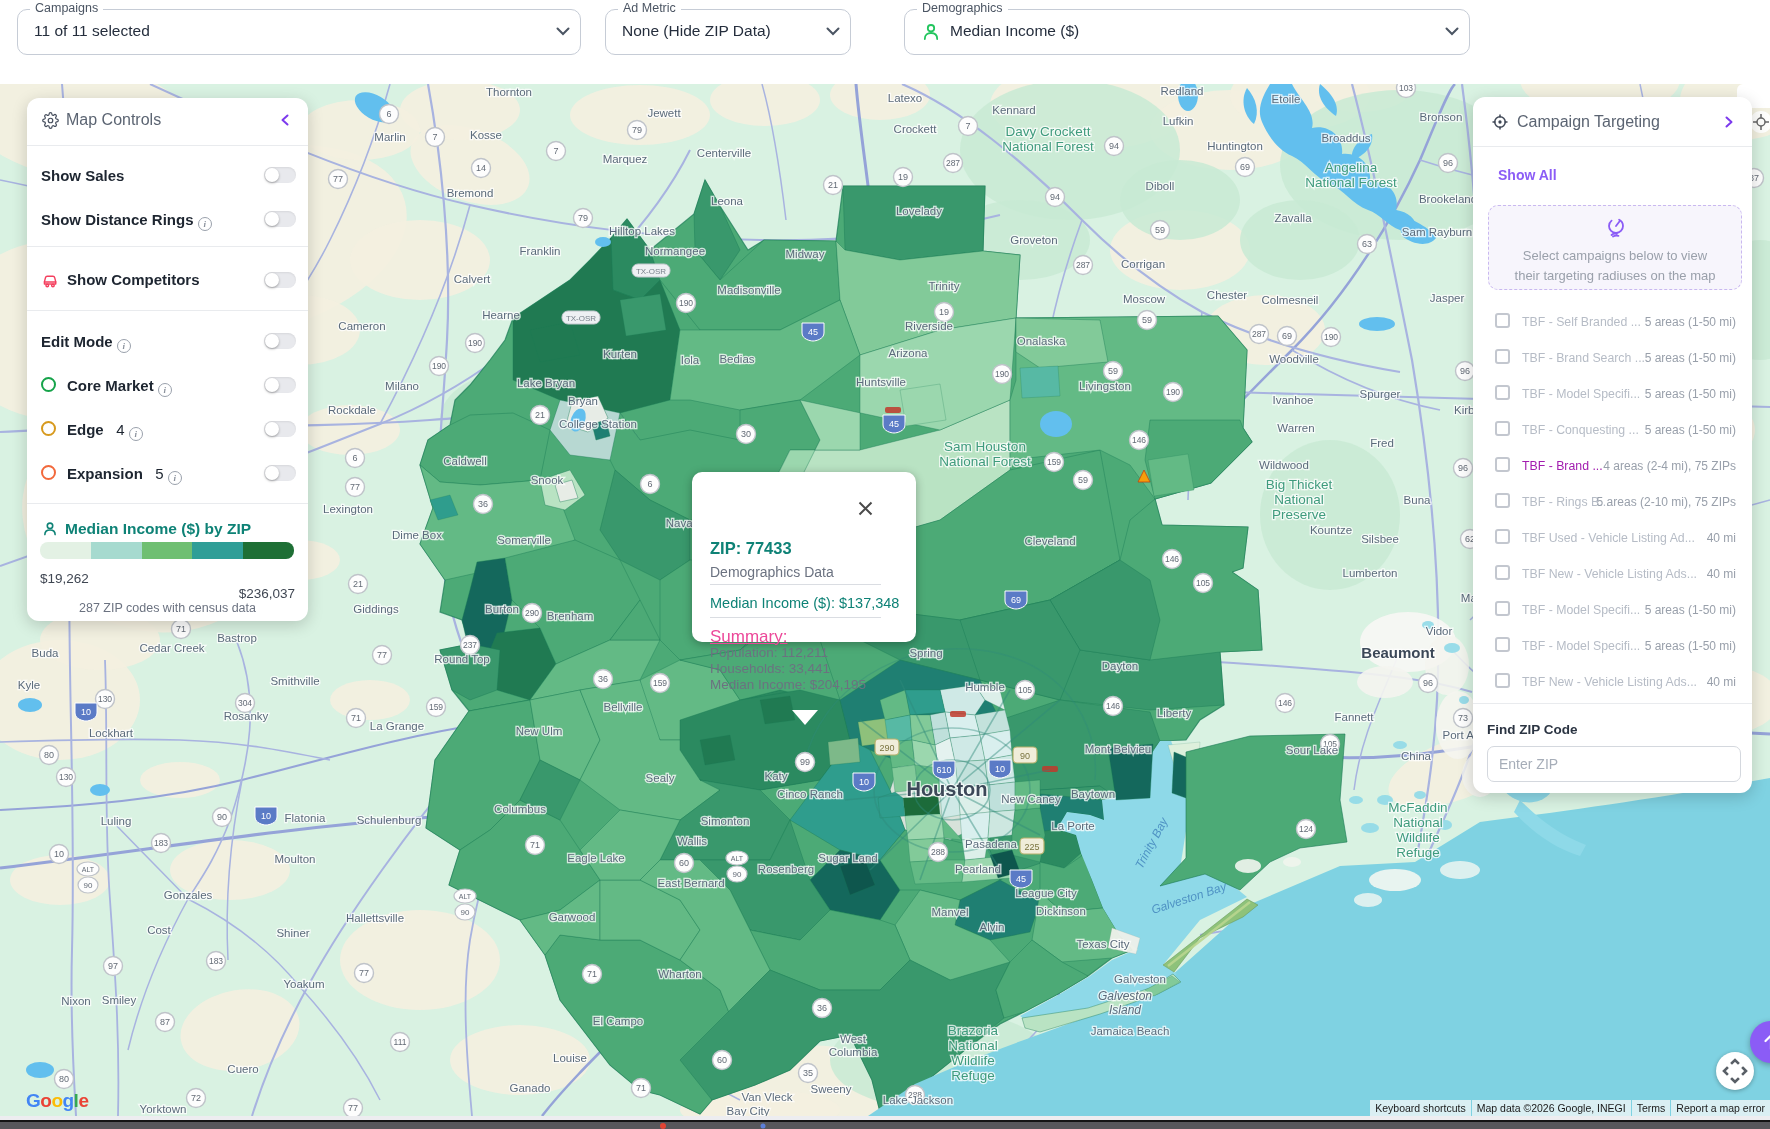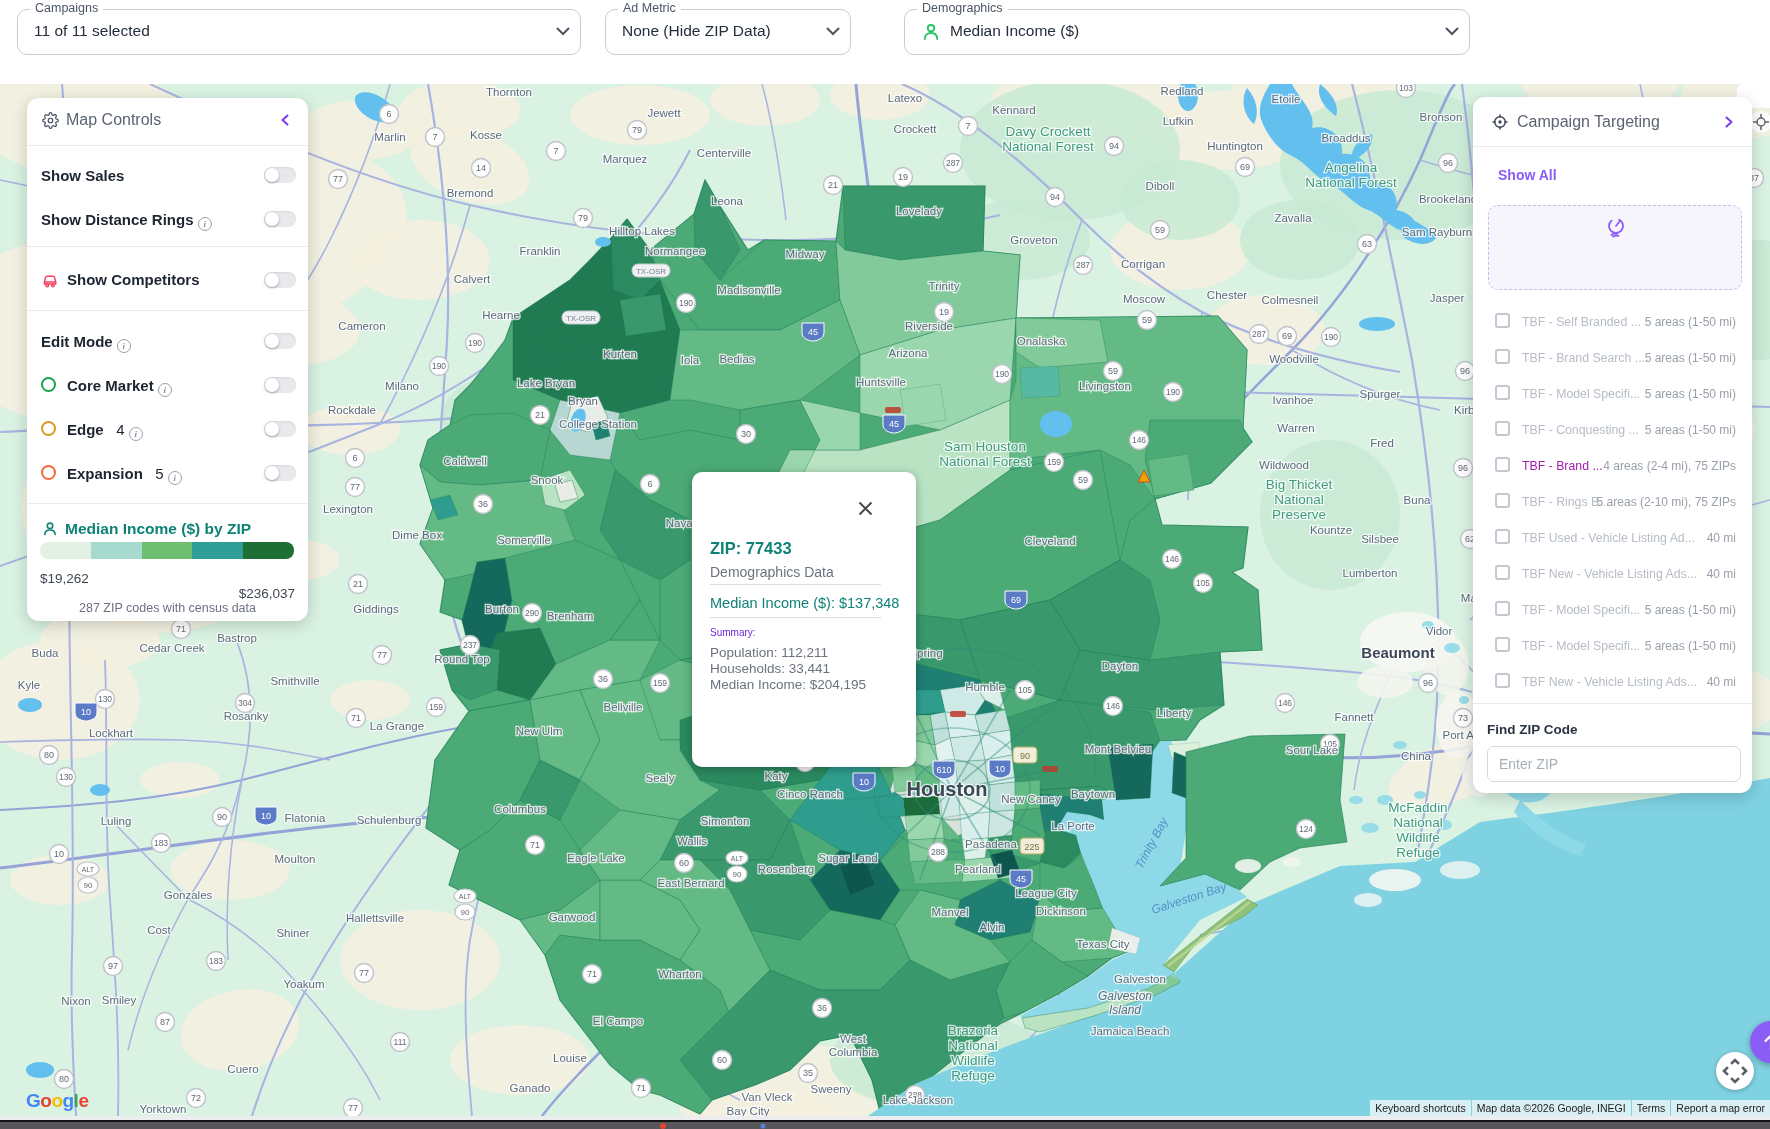--- a/index.html
+++ b/index.html
@@ -11,21 +11,21 @@
   .sel .val { position:absolute; left:16px; top:12px; font-size:15.5px; color:#252e3d; white-space:nowrap; }
   .sel .chev { position:absolute; right:14px; top:17px; width:10px; height:10px; }
   .sel .chev svg { display:block; }
   #map { position:absolute; left:0; top:84px; width:1770px; height:1032px; overflow:hidden; background:#d8f1e2; }
   #map > svg { position:absolute; left:0; top:0; }
   
   #panelL { position:absolute; left:27px; top:98px; width:281px; height:523px; background:#fff; border-radius:12px; box-shadow:0 4px 16px rgba(0,0,0,.18); z-index:30; }
   
   #panelR { position:absolute; left:1473px; top:97px; width:279px; height:696px; background:#fff; border-radius:12px; box-shadow:0 4px 16px rgba(0,0,0,.18); z-index:30; }
   
-  #popup { position:absolute; left:692px; top:472px; width:224px; height:295px; background:#fff; border-radius:10px; box-shadow:0 2px 10px rgba(0,0,0,.3); z-index:25; }
+  #popup { position:absolute; left:692px; top:472px; width:224px; height:170px; background:#fff; border-radius:10px; box-shadow:0 2px 10px rgba(0,0,0,.3); z-index:25; }
   #popup .tri { position:absolute; left:100px; top:238px; width:0; height:0; border-left:13px solid transparent; border-right:13px solid transparent; border-top:15px solid #fff; }
   
   #strip1 { position:absolute; left:0; top:1116px; width:1770px; height:4px; background:#ededf0; z-index:40; }
   #strip2 { position:absolute; left:0; top:1120px; width:1770px; height:2px; background:#141414; z-index:40; }
   #strip3 { position:absolute; left:0; top:1122px; width:1770px; height:7px; background:#57575b; z-index:40; }
   .toggle { position:absolute; width:32px; height:16px; background:#e8e9ed; border-radius:9px; box-shadow:inset 0 1px 2px rgba(0,0,0,.08); }
   .toggle::after { content:""; position:absolute; left:1px; top:1px; width:14px; height:14px; border-radius:50%; background:#fff; box-shadow:0 1px 2.5px rgba(0,0,0,.35); }
   .info { display:inline-block; width:14px; height:14px; border:1.2px solid #9aa1ac; border-radius:50%; color:#8a919c; font-size:9px; text-align:center; line-height:12px; vertical-align:-2px; font-family:"Liberation Serif",serif; font-style:italic; font-weight:bold; }
   .rowlab { font-size:15px; color:#1d2530; font-weight:600; }
   .hr { position:absolute; left:0; width:100%; height:1px; background:#e9ebee; }
@@ -795,20 +795,21 @@
       <path d="M3.5 2.5 L8.5 7 L3.5 11.5" fill="none" stroke="#7c3aed" stroke-width="2" stroke-linecap="round" stroke-linejoin="round"></path>
     </svg>
   <div class="hr" style="top:49px;"></div>
   <div style="position:absolute;left:25px;top:70px;font-size:14px;color:#8b5cf6;font-weight:bold;">Show All</div>
   <div style="position:absolute;left:15px;top:108px;width:254px;height:85px;background:#f7f5fc;border:1.5px dashed #c9b8f0;border-radius:10px;">
     <svg style="position:absolute;left:115px;top:9px;" width="24" height="24" viewBox="0 0 24 24" fill="none" stroke="#8b5cf6" stroke-width="1.8" stroke-linecap="round">
         <circle cx="12" cy="11" r="7" stroke-dasharray="28 8"></circle>
         <path d="M12 11 L16 5.8"></path>
         <path d="M7.5 20 C9 18.6 11 18.2 13 18.8 M9 21.5 C10.5 20.6 12.5 20.4 14.5 20.9"></path>
       </svg>
+    <div style="position:absolute;left:0;top:40px;width:100%;text-align:center;font-size:13px;color:#9aa0ab;line-height:20px;">Select campaigns below to view<br>their targeting radiuses on the map</div>
   </div>
   <div style="position:absolute;left:22px;top:216px;width:15px;height:15px;border:2px solid #c3c7cf;border-radius:3px;"></div>
     <div style="position:absolute;left:49px;top:218px;white-space:nowrap;font-size:12.3px;color:#b6bcc6;">TBF - Self Branded ...</div>
     <div style="position:absolute;right:16px;top:218px;font-size:12px;color:#99a0ab;white-space:nowrap;">5 areas (1-50 mi)</div>
 <div style="position:absolute;left:22px;top:252px;width:15px;height:15px;border:2px solid #c3c7cf;border-radius:3px;"></div>
     <div style="position:absolute;left:49px;top:254px;white-space:nowrap;font-size:12.3px;color:#b6bcc6;">TBF - Brand Search ...</div>
     <div style="position:absolute;right:16px;top:254px;font-size:12px;color:#99a0ab;white-space:nowrap;">5 areas (1-50 mi)</div>
 <div style="position:absolute;left:22px;top:288px;width:15px;height:15px;border:2px solid #c3c7cf;border-radius:3px;"></div>
     <div style="position:absolute;left:49px;top:290px;white-space:nowrap;font-size:12.3px;color:#b6bcc6;">TBF - Model Specifi...</div>
     <div style="position:absolute;right:16px;top:290px;font-size:12px;color:#99a0ab;white-space:nowrap;">5 areas (1-50 mi)</div>
@@ -844,21 +845,21 @@
 </div>
 <div id="popup">
   <svg style="position:absolute;left:166px;top:29px;" width="15" height="15" viewBox="0 0 15 15">
       <path d="M1.5 1.5 L13.5 13.5 M13.5 1.5 L1.5 13.5" stroke="#4a4a4a" stroke-width="2"></path>
     </svg>
   <div style="position:absolute;left:18px;top:67px;font-size:16.5px;font-weight:bold;color:#0e8276;">ZIP: 77433</div>
   <div style="position:absolute;left:18px;top:92px;font-size:14px;color:#6b7280;">Demographics Data</div>
   <div style="position:absolute;left:18px;top:112px;width:171px;height:1px;background:#dadde2;"></div>
   <div style="position:absolute;left:18px;top:123px;font-size:14.5px;color:#0e8276;">Median Income ($): $137,348</div>
   <div style="position:absolute;left:18px;top:145px;width:171px;height:1px;background:#dadde2;"></div>
-  <div style="position:absolute;left:18px;top:155px;font-size:10px;color:#6d28d9;">Summary:</div>
+  <div style="position:absolute;left:18px;top:155px;font-size:17px;color:#ec4899;text-decoration:underline;">Summary:</div>
   <div style="position:absolute;left:18px;top:173px;font-size:13.5px;color:#6b7280;">Population: 112,211</div>
   <div style="position:absolute;left:18px;top:189px;font-size:13.5px;color:#6b7280;">Households: 33,441</div>
   <div style="position:absolute;left:18px;top:205px;font-size:13.5px;color:#6b7280;">Median Income: $204,195</div>
   <div class="tri"></div>
 </div>
 <div style="position:absolute;left:26px;top:1090px;z-index:15;font-size:19px;font-weight:bold;letter-spacing:-0.5px;">
   <span style="color:#4285F4;">G</span><span style="color:#EA4335;">o</span><span style="color:#FBBC05;">o</span><span style="color:#4285F4;">g</span><span style="color:#34A853;">l</span><span style="color:#EA4335;">e</span>
 </div>
 <div style="position:absolute;right:0;top:1100px;z-index:15;display:flex;font-size:10.5px;color:#1b1b1b;">
   <div style="background:rgba(248,248,248,.75);padding:2px 5px;margin-right:1px;">Keyboard shortcuts</div>

